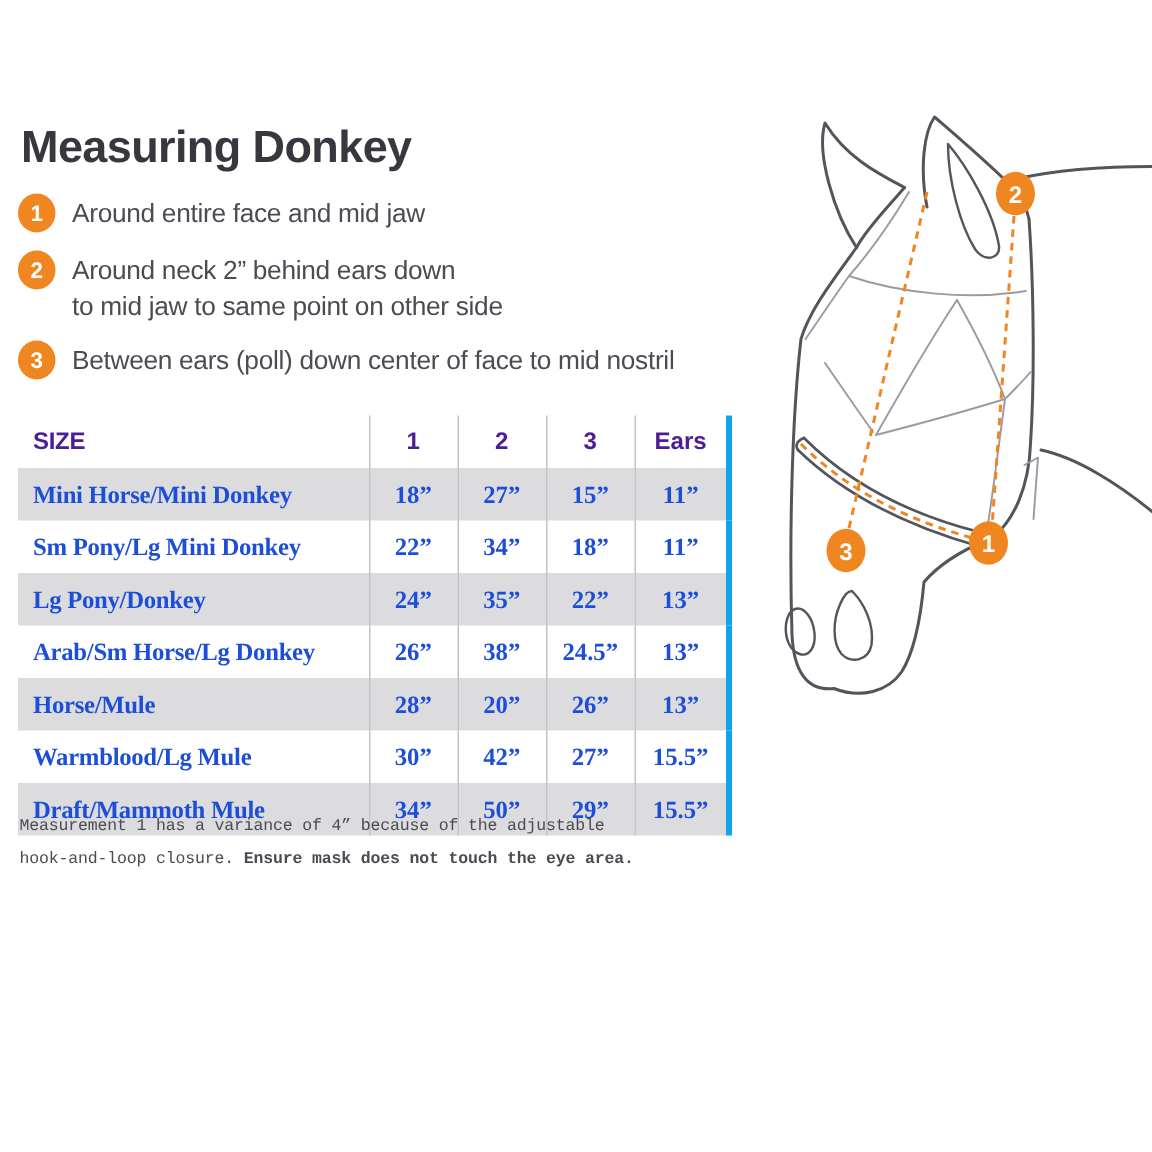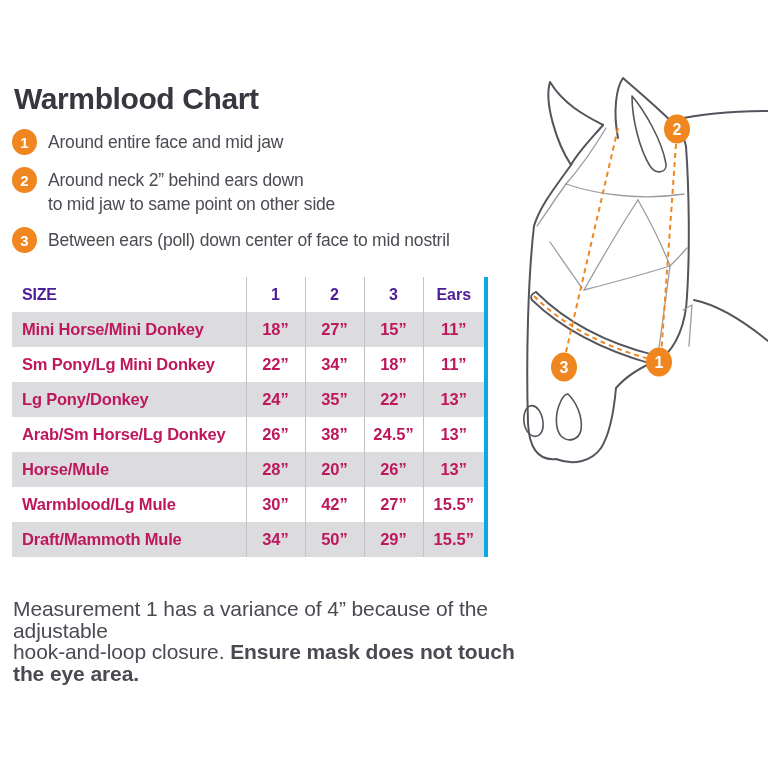--- a/index.html
+++ b/index.html
@@ -21,37 +21,37 @@
   
   #size-table { position:absolute; left:12px; top:277px; width:474px; border-collapse:collapse;
     table-layout:fixed; }
   #size-table col.c0 { width:234px; } #size-table col.c1 { width:59px; }
   #size-table col.c2 { width:59px; } #size-table col.c3 { width:59px; }
   #size-table col.c4 { width:63px; }
   #size-table th, #size-table td { height:35px; font-size:16.5px; font-weight:700;
     vertical-align:middle; text-align:center; padding:0; }
   #size-table th { color:#4c1d95; font-size:16px; }
   #size-table th.szh, #size-table td.szc { text-align:left; padding-left:10px; letter-spacing:-0.2px; }
-  #size-table td { color:#be185d; }
+  #size-table td { color:#1d4ed8;font-family:Liberation Serif, serif; }
   #size-table tr.stripe td { background:#dcdcde; }
   #size-table th.vline, #size-table td.vline { border-left:1px solid #c3c3c6; }
   #size-table th.rline, #size-table td.rline { border-right:4px solid #0ea5e9; }
 
   
-  #footnote { left:13px; top:598px; width:512px; font-size:21px; line-height:21.5px;
-    color:#4a4a52; letter-spacing:-0.1px; }
+  #footnote { left:13px; top:541px; width:512px; font-size:11px; line-height:21.5px;
+    color:#4a4a52; letter-spacing:-0.1px;font-family:Liberation Mono, monospace; }
   #footnote .bold { font-weight:700; }
 
   
   #diagram { left:506px; top:38px; width:262px; height:442px; }
 </style>
 </head>
 <body>
 
-<div id="title" class="abs">Warmblood Chart</div>
+<div id="title" class="abs">Measuring Donkey</div>
 
 <div class="bullet" style="top:129px;">
   <div class="bnum">1</div>
   <div class="btext">Around entire face and mid jaw</div>
 </div>
 <div class="bullet" style="top:167px;">
   <div class="bnum">2</div>
   <div class="btext">
     <div>Around neck 2” behind ears down</div>
     <div>to mid jaw to same point on other side</div>

